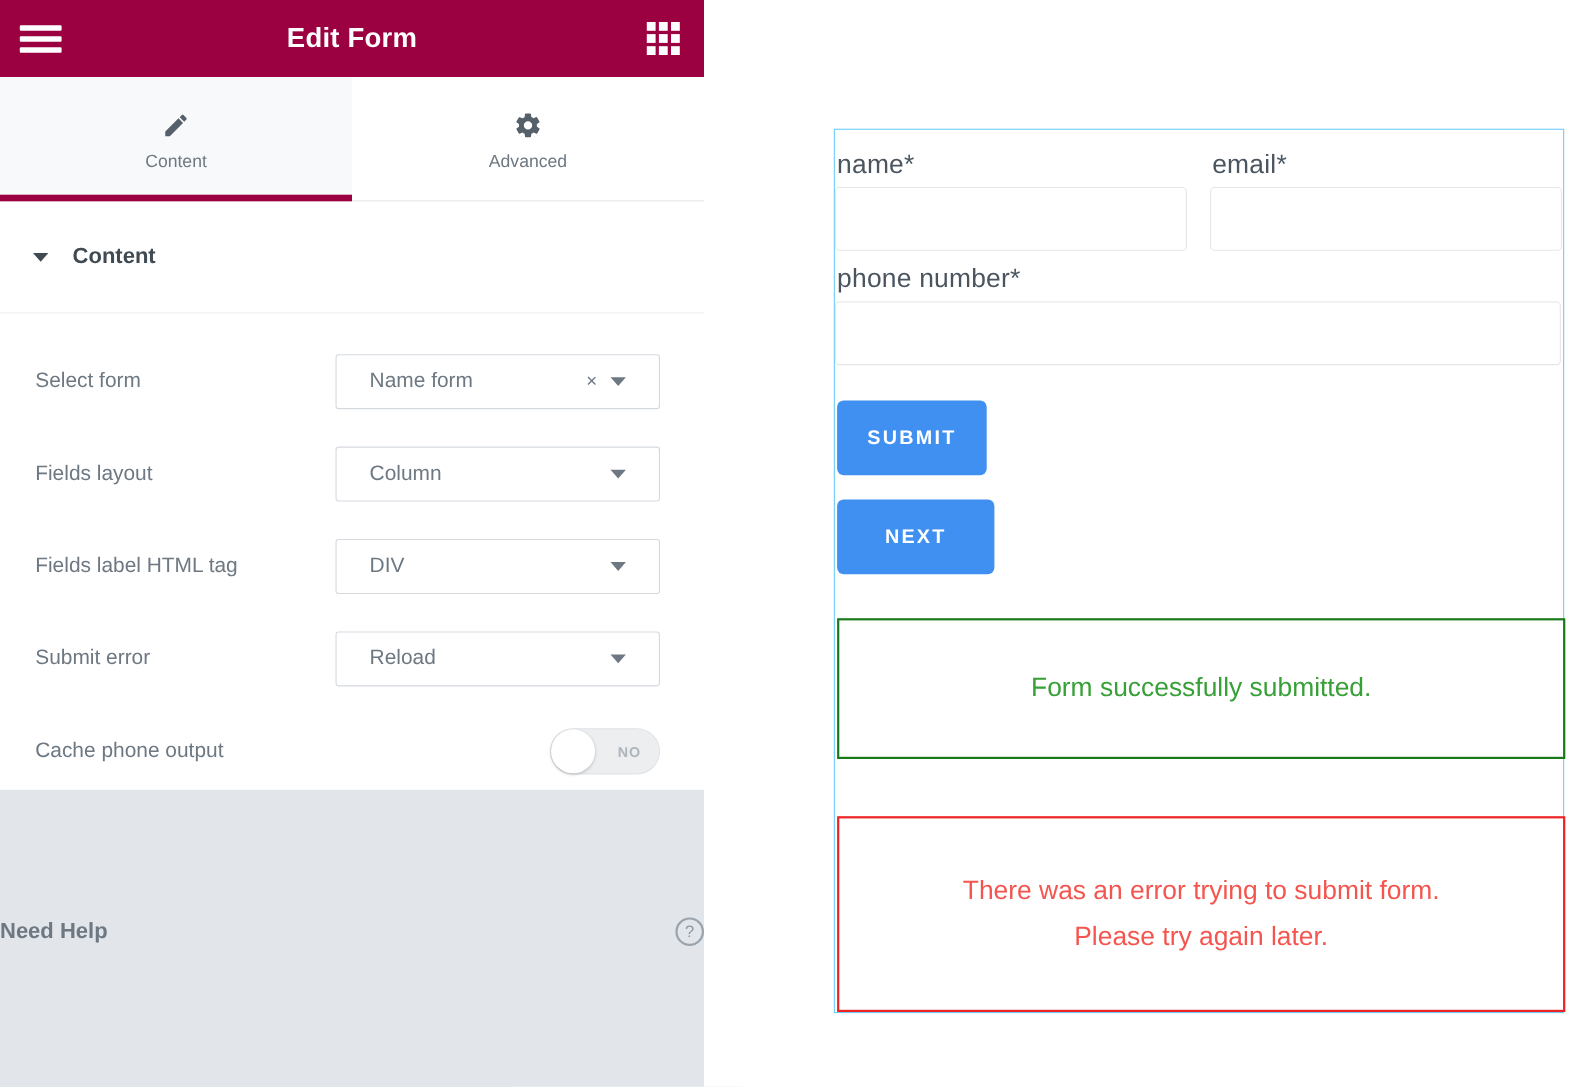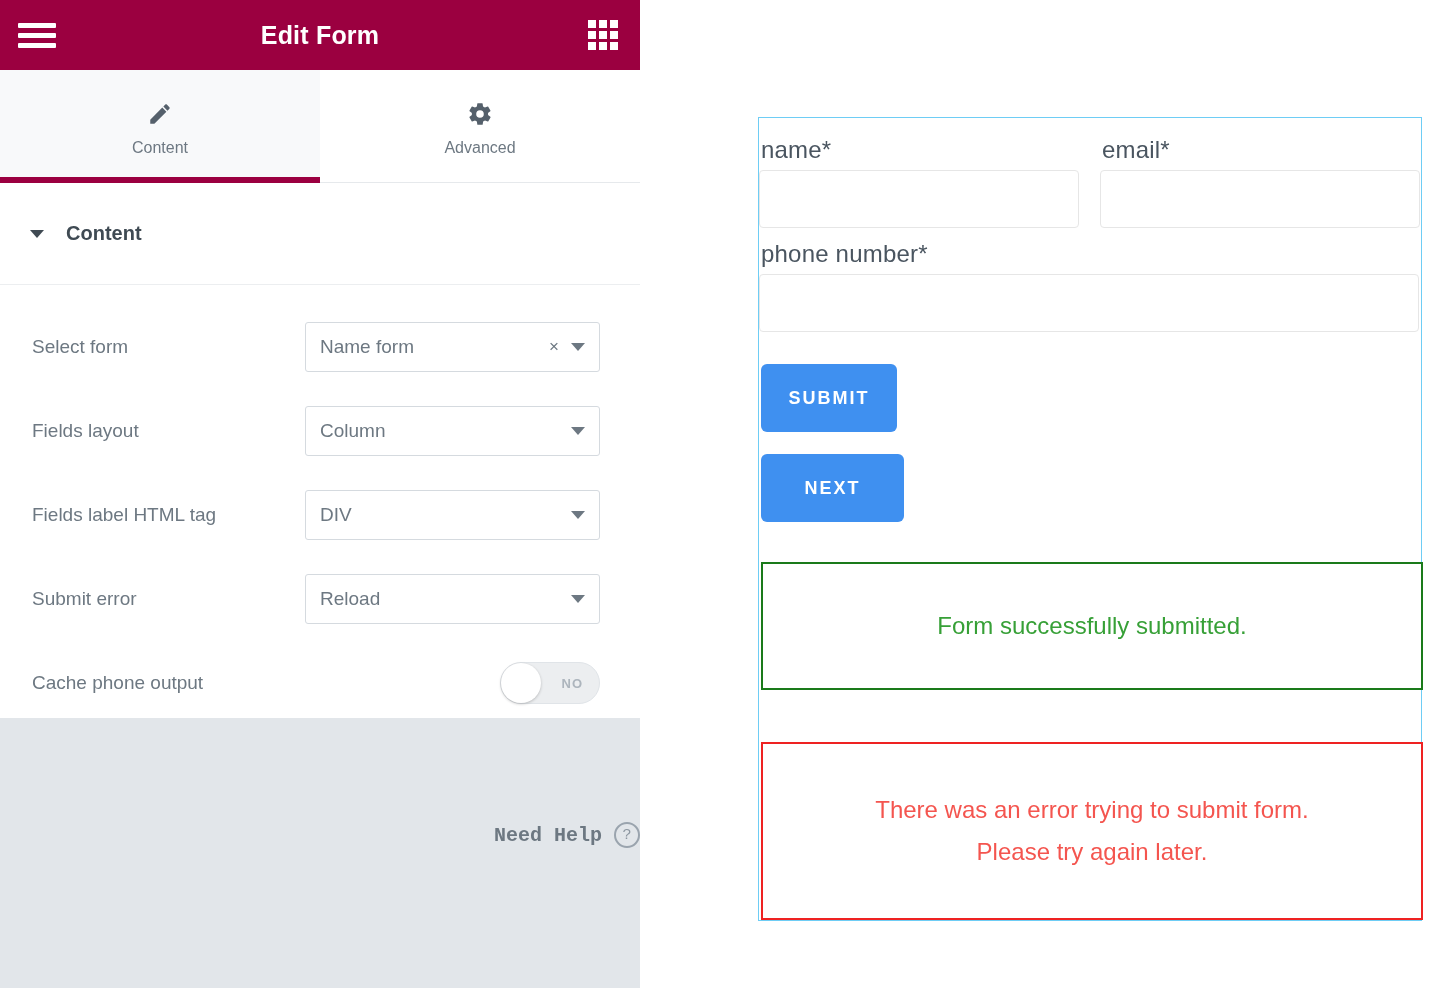--- a/index.html
+++ b/index.html
@@ -79,21 +79,21 @@
   .controls { background:#fff; width:640px; padding: 20px 0 36px 0; }
   .row {
     display: flex; align-items: center;
     height: 84px; padding: 0 40px 0 32px;
   }
   .row-label { font-size: 19px; color: #6d7882; flex: 1; }
   .select {
     position: relative;
     width: 295px; height: 50px;
     border: 1px solid #d5dadf; border-radius: 3px; background:#fff;
-    display: flex; align-items: center; padding: 0 14px;
+    display: flex; align-items: center; padding: 0 30px;
   }
   .select-value { font-size: 19px; color: #6d7882; flex:1; }
   .clear-x { font-size: 17px; color: #6d7882; margin-right: 12px; cursor:pointer; }
   .caret-sm {
     width: 0; height: 0;
     border-left: 7px solid transparent; border-right: 7px solid transparent;
     border-top: 8px solid #6d7882;
   }
   .toggle {
     width: 100px; height: 42px; border-radius: 21px;
@@ -108,24 +108,23 @@
   .toggle .toggle-text {
     position:absolute; right: 16px; font-size: 13px; color:#adb5bd;
     letter-spacing: 1px; font-weight: bold;
   }
 
   .panel-lower {
     position:absolute; left:0; top: 718px; width: 640px; height: 270px;
     background: #e2e6ea;
   }
   .need-help {
-    position:absolute; left: 0; right: 0; top: 104px;
-    display:flex; align-items:center; justify-content:flex-end; gap: 12px;
+    position:absolute; left: 0; right: 0; top: 116px;
+    display:flex; align-items:center; justify-content:space-between; gap: 12px;
     cursor: pointer;
-    font-family: Liberation Mono, monospace;
   }
   .need-help-text { font-size: 20px; font-weight: bold; color: #6d7882; }
   .q-circle {
     width: 26px; height: 26px; border-radius: 50%;
     border: 2px solid #9aa4ae; color:#8d97a1;
     font-size: 15px; display:flex; align-items:center; justify-content:center;
   }
 
   .collapse-tab {
     position:absolute; left: 640px; top: 895px;

